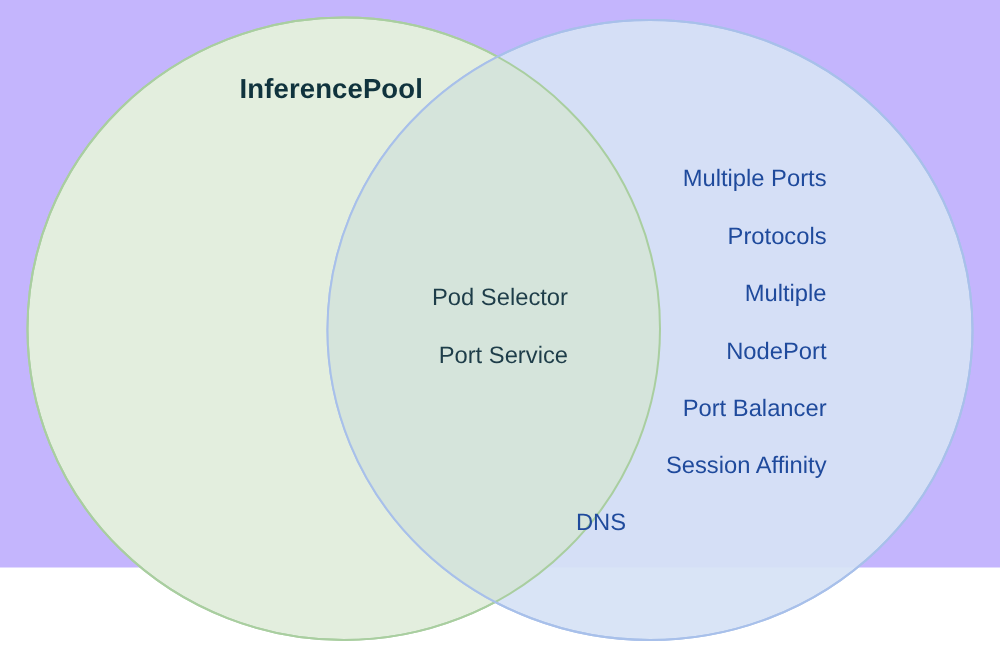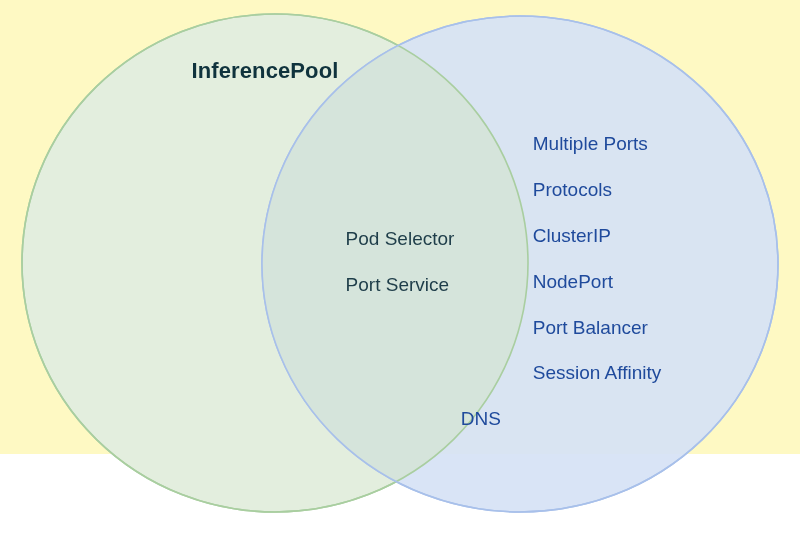--- a/index.html
+++ b/index.html
@@ -11,21 +11,21 @@
     width: 800px;
     height: 533px;
     overflow: hidden;
     font-family: "Liberation Sans", sans-serif;
     -webkit-font-smoothing: antialiased;
   }
   #venn-diagram {
     position: relative;
     width: 800px;
     height: 454px;
-    background: #fef9c3;
+    background: #c4b5fd;
   }
   #venn-svg {
     position: absolute;
     top: 0;
     left: 0;
     width: 800px;
     height: 533px;
     display: block;
   }
   .text-layer {
@@ -60,21 +60,21 @@
     position: absolute;
     display: flex;
     flex-direction: column;
     transform: translateX(-50%);
     pointer-events: auto;
   }
   .item {
     font-size: 19px;
     font-weight: 400;
     white-space: nowrap;
-    text-align: left;
+    text-align: right;
     line-height: 1.1;
     pointer-events: auto;
   }
   #list-left {
     left: 155px;
     top: 229px;
   }
   #list-left .item {
     color: #1e3d49;
     margin-bottom: 25px;
@@ -138,21 +138,21 @@
     </div>
 
     <div class="item-list" id="list-center">
       <div class="item">Pod Selector</div>
       <div class="item">Port Service</div>
     </div>
 
     <div class="item-list" id="list-right">
       <div class="item">Multiple Ports</div>
       <div class="item">Protocols</div>
-      <div class="item">ClusterIP</div>
+      <div class="item">Multiple</div>
       <div class="item">NodePort</div>
       <div class="item">Port Balancer</div>
       <div class="item">Session Affinity</div>
       <div class="item item-dns">DNS</div>
     </div>
 
   </div>
 </div>
 
 </body></html>

